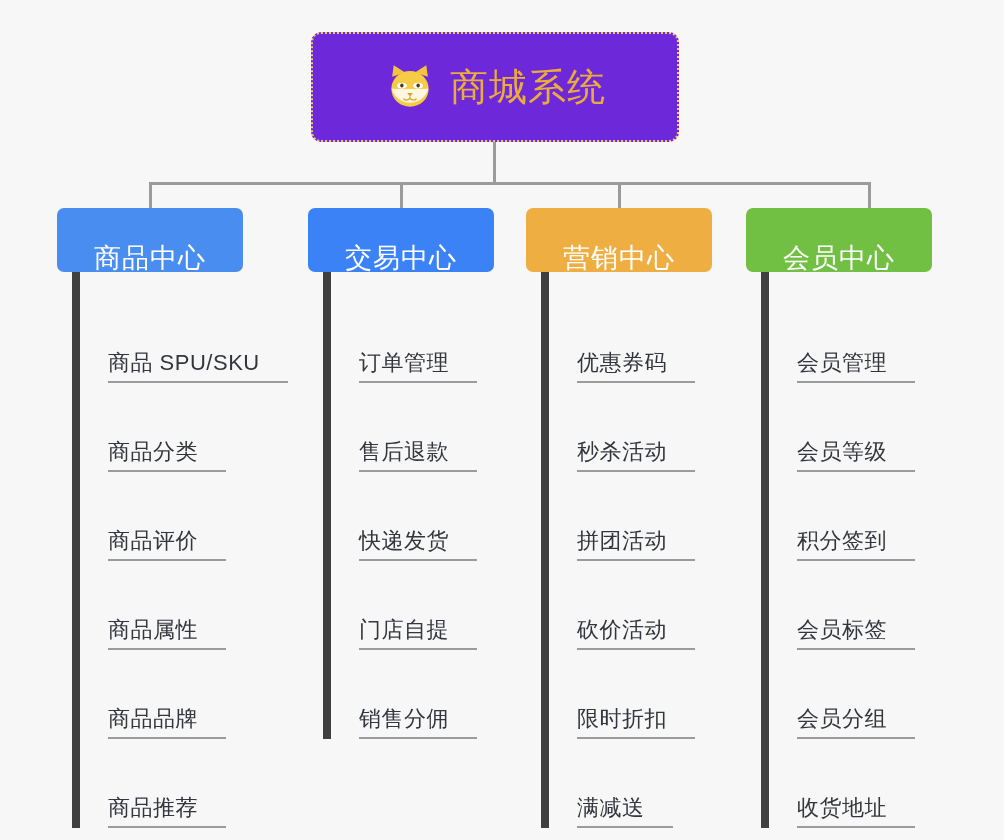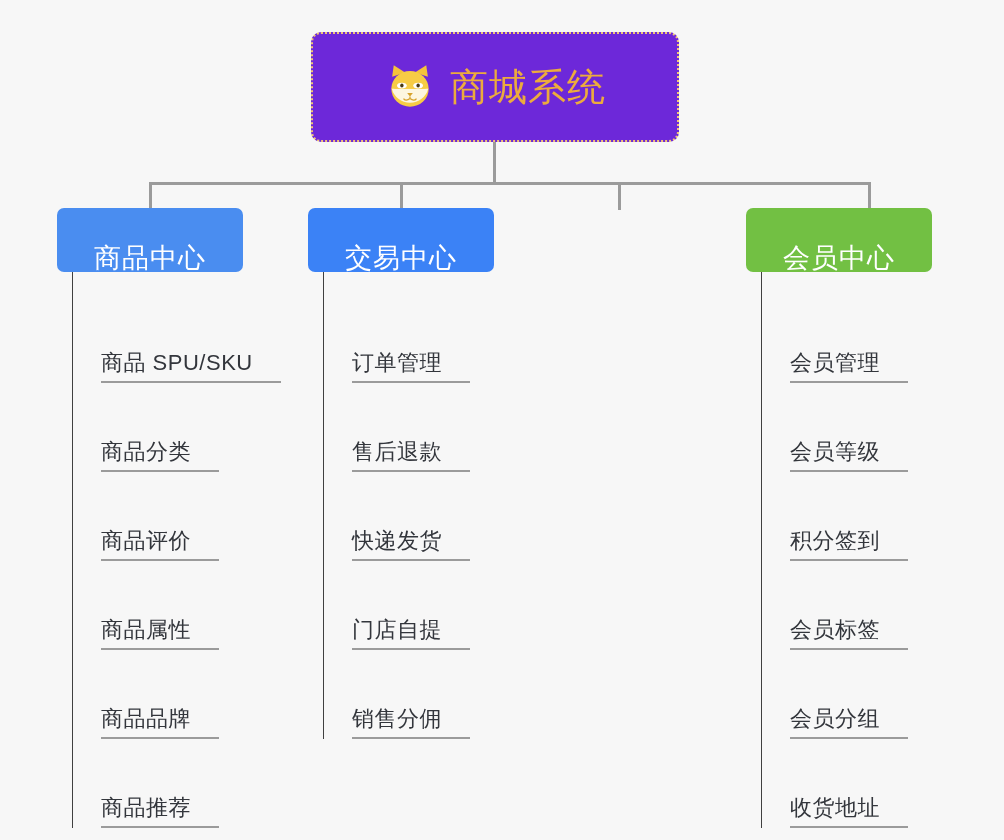--- a/index.html
+++ b/index.html
@@ -82,21 +82,21 @@
     font-size: 27px;
     letter-spacing: 1px;
     line-height: 1;
     white-space: nowrap;
   }
 
   
   .leaf-list {
     position: relative;
     margin-left: 15px;
-    border-left: 1px solid #404040;
+    border-left: 8px solid #404040;
     padding-top: 22px;
   }
   .leaf-item {
     position: relative;
     height: 89px;
     display: flex;
     align-items: flex-end;
     padding-left: 28px;
   }
   .leaf-label {
@@ -194,20 +194,45 @@
         </div>
       <div class="leaf-item">
           <span class="leaf-label">门店自提</span>
         </div>
       <div class="leaf-item">
           <span class="leaf-label">销售分佣</span>
         </div>
     </div>
   </div>
 
+  <div class="column col-3">
+    <div class="cat-box" style="background:#eeae41;">
+      <span>营销中心</span>
+    </div>
+    <div class="leaf-list">
+      <div class="leaf-item">
+          <span class="leaf-label">优惠券码</span>
+        </div>
+      <div class="leaf-item">
+          <span class="leaf-label">秒杀活动</span>
+        </div>
+      <div class="leaf-item">
+          <span class="leaf-label">拼团活动</span>
+        </div>
+      <div class="leaf-item">
+          <span class="leaf-label">砍价活动</span>
+        </div>
+      <div class="leaf-item">
+          <span class="leaf-label">限时折扣</span>
+        </div>
+      <div class="leaf-item">
+          <span class="leaf-label">满减送</span>
+        </div>
+    </div>
+  </div>
 
   <div class="column col-4">
     <div class="cat-box" style="background:#72c043;">
       <span>会员中心</span>
     </div>
     <div class="leaf-list">
       <div class="leaf-item">
           <span class="leaf-label">会员管理</span>
         </div>
       <div class="leaf-item">

